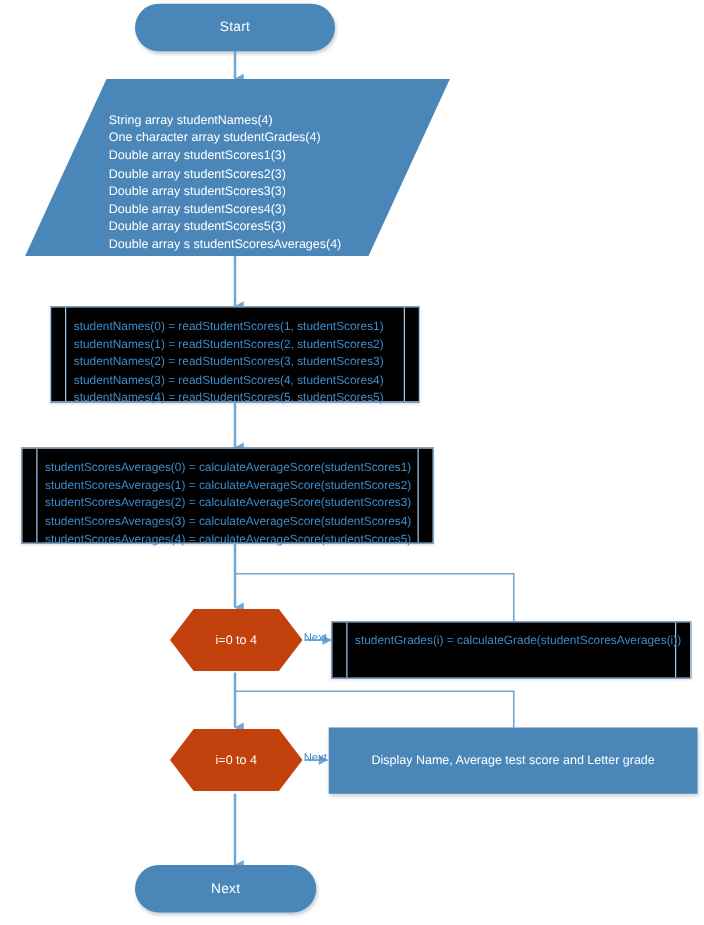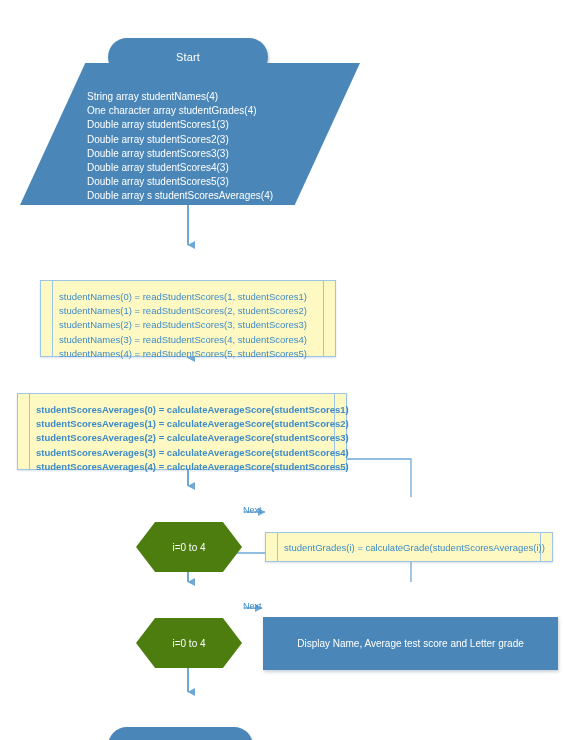--- a/index.html
+++ b/index.html
@@ -16,21 +16,20 @@
   }
   #flow-canvas {
     position: absolute;
     left: 0; top: 0;
     width: 563px;
     height: 740px;
   }
   .node {
     position: absolute;
     box-sizing: border-box;
-    margin-top: 35px;
   }
   
   .terminator {
     background: #4A87B8;
     border-radius: 24px;
     display: flex;
     align-items: center;
     justify-content: center;
     color: #ffffff;
     font-size: 11px;
@@ -51,21 +50,21 @@
   }
   .io-text {
     position: absolute;
     color: #ffffff;
     font-size: 10px;
     line-height: 14.2px;
     white-space: pre;
   }
   
   .predef {
-    background: #fef9c3;
+    background: #000000;
     border: 1px solid #9DC3E6;
     box-shadow: 0 1px 2px rgba(150,170,190,.35);
   }
   .predef .bar {
     position: absolute;
     top: 0;
     bottom: 0;
     width: 0;
     border-left: 1px solid #9DC3E6;
   }
@@ -73,21 +72,21 @@
   .predef .bar.right { right: 11px; }
   .predef-text {
     position: absolute;
     color: #3E8BC8;
     font-size: 9.5px;
     line-height: 14.2px;
     white-space: pre;
   }
   
   .hexagon {
-    background: #4d7c0f;
+    background: #c2410c;
     clip-path: polygon(18% 0%, 82% 0%, 100% 50%, 82% 100%, 18% 100%, 0% 50%);
     display: flex;
     align-items: center;
     justify-content: center;
     color: #ffffff;
     font-size: 10px;
   }
   
   .proc-solid {
     background: #4A87B8;
@@ -161,36 +160,36 @@
 <div class="node predef" style="left:40px; top:245px; width:296px; height:77px;">
   <div class="bar left"></div>
   <div class="bar right"></div>
   <div class="predef-text" style="left:18px; top:9px;">studentNames(0) = readStudentScores(1, studentScores1)
 studentNames(1) = readStudentScores(2, studentScores2)
 studentNames(2) = readStudentScores(3, studentScores3)
 studentNames(3) = readStudentScores(4, studentScores4)
 studentNames(4) = readStudentScores(5, studentScores5)</div>
 </div>
 
-<div class="node predef" style="left:17px; top:358px; width:330px; height:77px;font-weight:bold;">
+<div class="node predef" style="left:17px; top:358px; width:330px; height:77px;">
   <div class="bar left"></div>
   <div class="bar right"></div>
   <div class="predef-text" style="left:18px; top:9px;">studentScoresAverages(0) = calculateAverageScore(studentScores1)
 studentScoresAverages(1) = calculateAverageScore(studentScores2)
 studentScoresAverages(2) = calculateAverageScore(studentScores3)
 studentScoresAverages(3) = calculateAverageScore(studentScores4)
 studentScoresAverages(4) = calculateAverageScore(studentScores5)</div>
 </div>
 
 <div class="node hexagon" style="left:136px; top:487px; width:106px; height:50px;">
   <span>i=0 to 4</span>
 </div>
 <div class="edge-label" style="left:243px; top:505px;">Next</div>
 
-<div class="node predef" style="left:265px; top:497px; width:288px; height:30px;">
+<div class="node predef" style="left:265px; top:497px; width:288px; height:46px;">
   <div class="bar left"></div>
   <div class="bar right"></div>
   <div class="predef-text" style="left:18px; top:8px;">studentGrades(i) = calculateGrade(studentScoresAverages(i))</div>
 </div>
 
 <div class="node hexagon" style="left:136px; top:583px; width:106px; height:50px;">
   <span>i=0 to 4</span>
 </div>
 <div class="edge-label" style="left:243px; top:601px;">Next</div>
 

